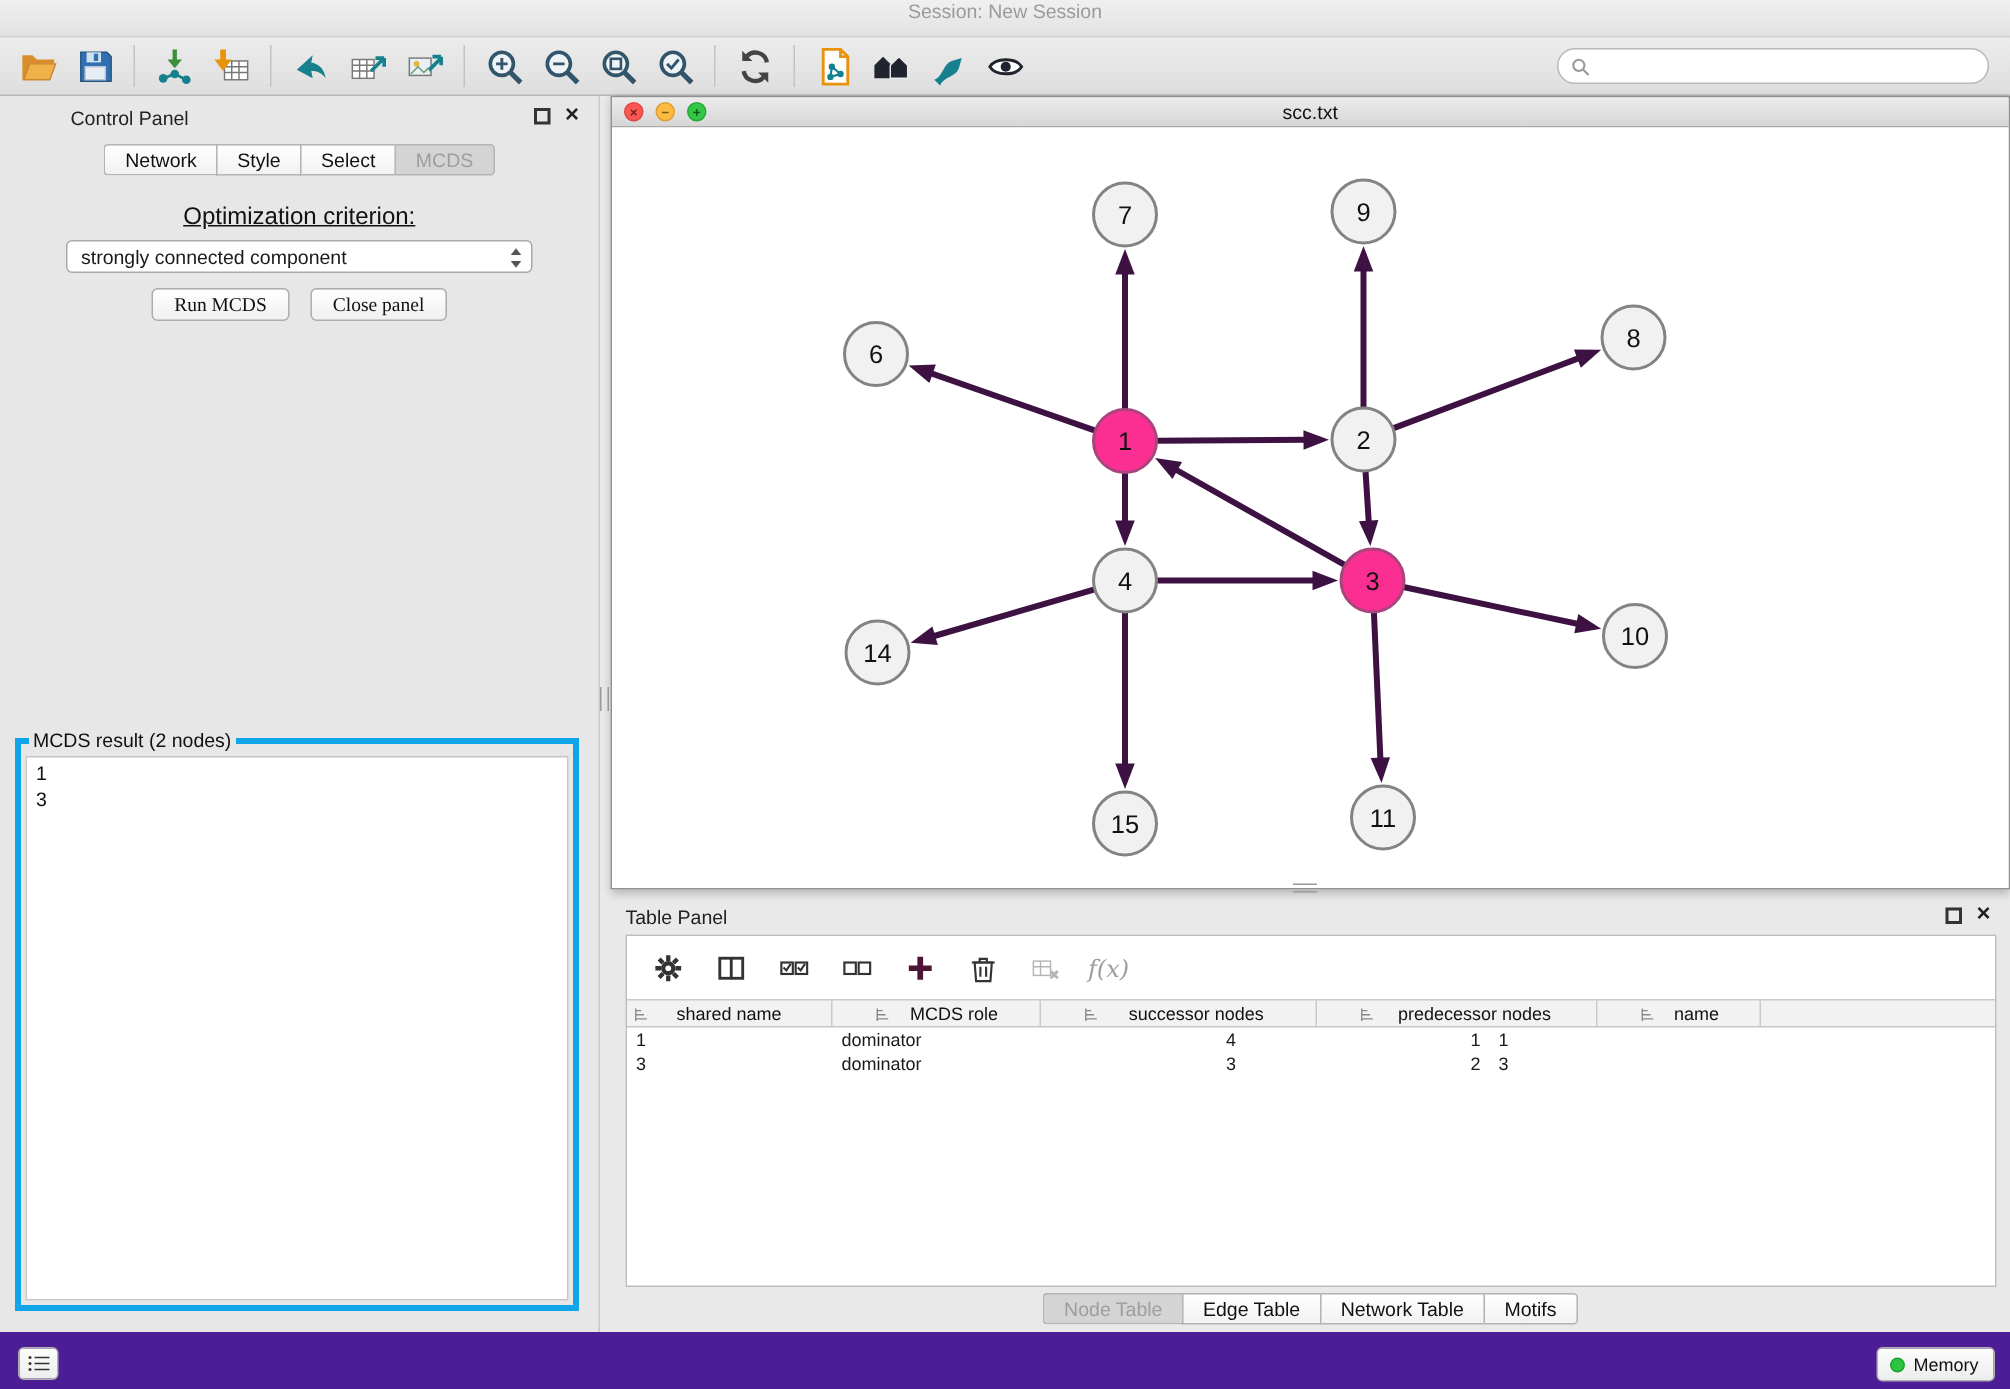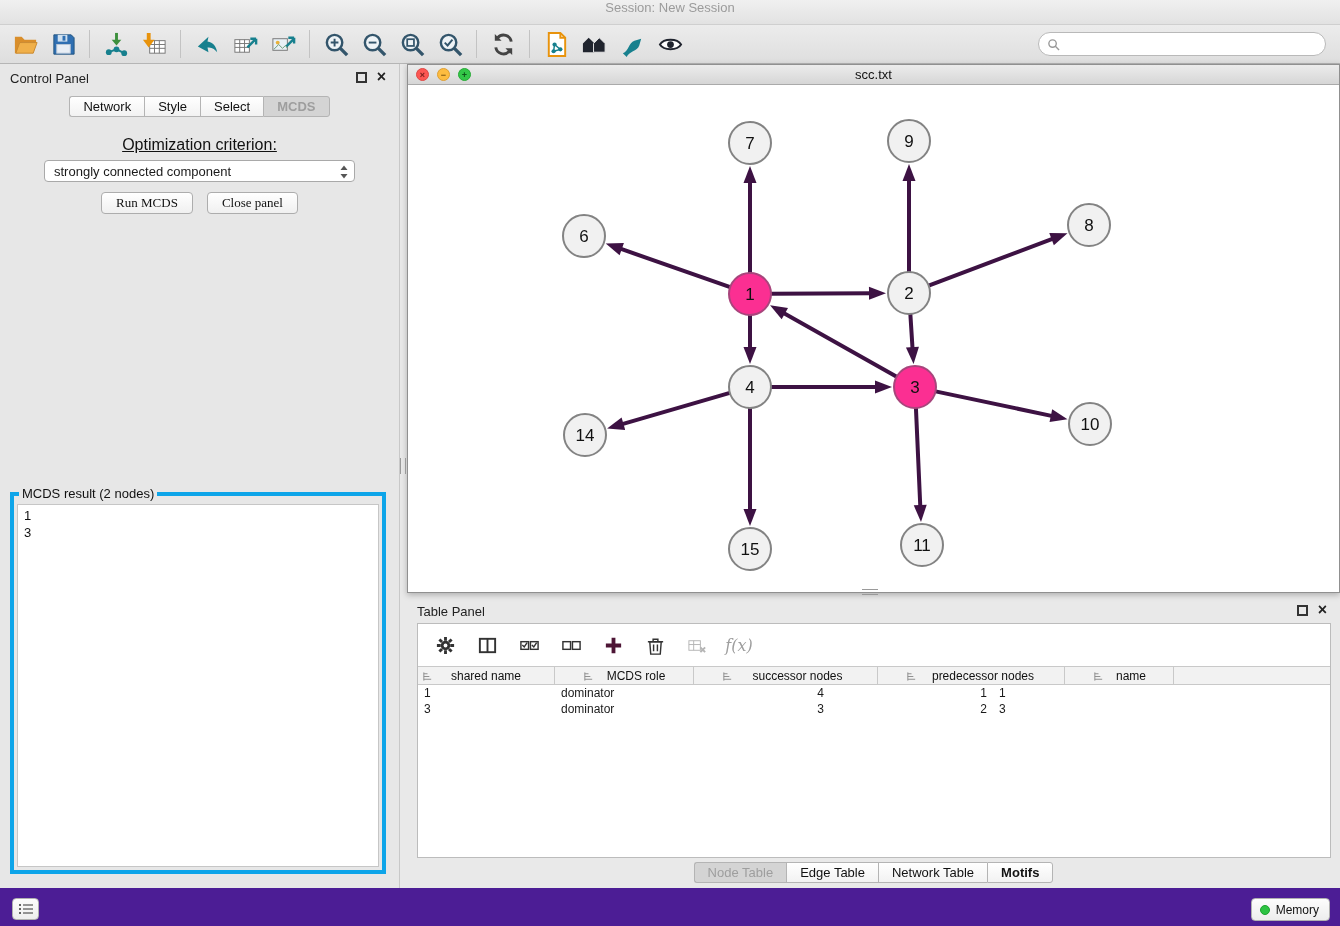--- a/index.html
+++ b/index.html
@@ -23,33 +23,33 @@
   .tsep{width:1px;height:28px;background:#c3c3c3;margin:0 7px;}
   .searchbox{position:absolute;right:14px;top:7px;width:288px;height:24px;
     background:#fff;border:1px solid #b9b9b9;border-radius:12px;
     display:flex;align-items:center;padding-left:8px;}
   .searchbox input{border:none;outline:none;flex:1;font-size:13px;background:transparent;
     font-family:"Liberation Sans",sans-serif;}
   .searchbox svg{width:13px;height:13px;margin-right:5px;}
 
   
   .control-panel{position:absolute;left:0;top:64px;width:400px;height:824px;
-    background:#e7e7e7;border-right:1px solid #c8c8c8;}
+    background:#e7e7e7;border-right:1px solid #c8c8c8;padding-left:37px;}
   .panel-titlerow{position:relative;height:28px;}
   .panel-title{position:absolute;left:10px;top:7px;font-size:13px;color:#222;}
   .float-ic{position:absolute;top:8px;width:11px;height:11px;border:2px solid #333;background:transparent;}
   .close-ic{position:absolute;top:4px;font-size:16px;font-weight:bold;color:#222;line-height:18px;}
   .cp-float{right:32px;} .cp-close{right:13px;}
 
   .seg{display:flex;justify-content:center;}
   .cp-tabs{position:absolute;left:0;top:32px;width:100%;}
   .seg-btn{height:21px;padding:0 13px;font-size:13px;background:linear-gradient(#ffffff,#f2f2f2);
     border:1px solid #b4b4b4;border-right:none;color:#111;font-family:"Liberation Sans",sans-serif;}
   .seg-btn:first-child{border-radius:3px 0 0 3px;}
-  .seg-btn:last-child{border-right:1px solid #b4b4b4;border-radius:0 3px 3px 0;font-weight:bold;}
+  .seg-btn:last-child{border-right:1px solid #b4b4b4;border-radius:0 3px 3px 0;}
   .seg-btn.active{background:#d4d4d4;color:#9e9e9e;}
 
   .opt-label{position:absolute;left:0;top:72px;width:100%;text-align:center;font-size:16px;color:#111;text-decoration:underline;}
   .criterion{position:absolute;left:44px;top:96px;width:311px;height:22px;background:#fff;
     border:1px solid #a9a9a9;border-radius:4px;font-size:13px;display:flex;align-items:center;
     padding-left:9px;}
   .criterion .stepper{position:absolute;right:5px;top:3px;}
   .cp-buttons{position:absolute;left:0;top:128px;width:100%;display:flex;justify-content:center;gap:14px;}
   .pbtn{height:22px;padding:0 14px;font-size:13px;background:linear-gradient(#ffffff,#f0f0f0);
     border:1px solid #adadad;border-radius:4px;color:#111;font-family:Liberation Serif, serif;}

